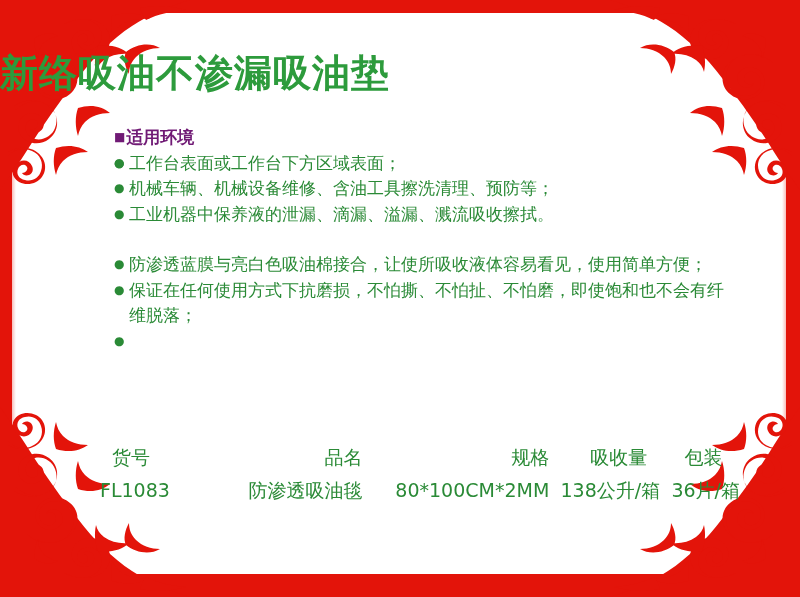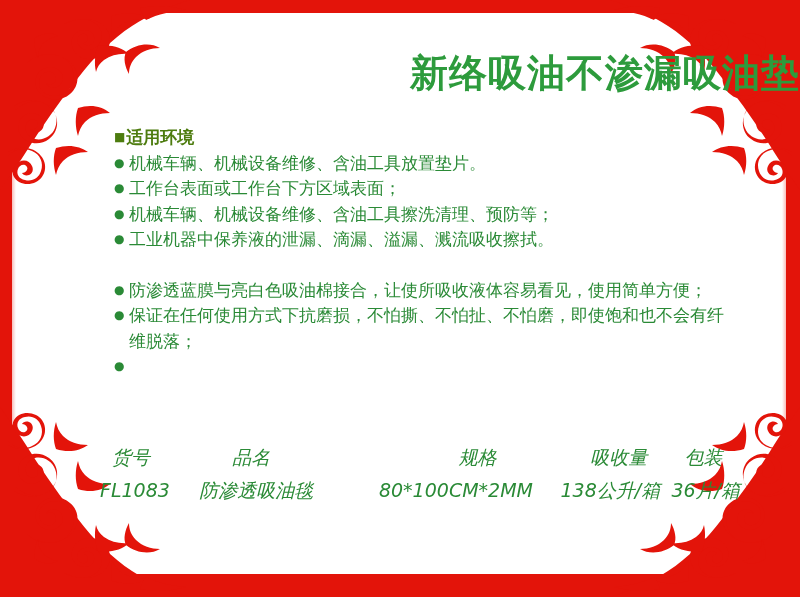--- a/index.html
+++ b/index.html
@@ -63,21 +63,21 @@
     left: 0; top: 0;
     width: 800px; height: 597px;
     z-index: 4;
   }
 
   .title {
     position: absolute;
     left: 0;
     top: 53px;
     width: 800px;
-    text-align: right;
+    text-align: left;
     color: #2d9b3c;
     font-size: 38px;
     font-weight: 700;
     letter-spacing: 1px;
     line-height: 1.1;
     font-family: "DejaVu Sans", "Liberation Sans", sans-serif;
   }
 
   .body-block {
     position: absolute;
@@ -85,21 +85,21 @@
     top: 125px;
     width: 620px;
     color: #2a8a36;
     font-size: 17px;
     line-height: 25.5px;
   }
 
   .sec-head {
     font-weight: 700;
     font-size: 17px;
-    color: #4d7c0f;
+    color: #701a75;
     white-space: nowrap;
   }
   .sec-head .sq {
     font-size: 12px;
     vertical-align: 2px;
     margin-right: 1px;
   }
 
   ul.bullets {
     list-style: none;
@@ -130,34 +130,33 @@
     position: absolute;
     left: 100px;
     top: 444px;
     width: 640px;
     color: #2a8a36;
     font-size: 19px;
   }
   .spec-table table {
     border-collapse: collapse;
     width: 100%;
-    font-style: italic;
   }
   .spec-table td {
     padding: 0 0 6px 0;
     white-space: nowrap;
     vertical-align: top;
     font-size: 19px;
     line-height: 27px;
     color: #2a8a36;
   }
   .spec-table tr.head td { font-weight: 400; }
   .spec-table td.c0 { width: 120px; text-align: left; }
-  .spec-table td.c1 { width: 185px; text-align: left; }
-  .spec-table td.c2 { width: 180px; text-align: center; }
+  .spec-table td.c1 { width: 185px; text-align: right; }
+  .spec-table td.c2 { width: 180px; text-align: right; }
   .spec-table td.c3 { width: 130px; text-align: center; }
   .spec-table td.c4 { width: auto;  text-align: left; }
   .spec-table tr.head td.c0 { padding-left: 12px; }
   .spec-table tr.head td.c1 { padding-left: 33px; }
   .spec-table tr.head td.c2 { padding-left: 43px; }
   .spec-table tr.head td.c3 { padding-left: 17px; }
   .spec-table tr.head td.c4 { padding-left: 13px; margin-top: 24px; }
 </style>
 </head>
 <body>
@@ -252,21 +251,21 @@
     <div class="title">新络吸油不渗漏吸油垫</div>
 
     <div class="body-block">
 
       <div class="sec-head">
         <span class="sq">■</span><span>适用环境</span>
       </div>
 
       <ul class="bullets">
         <li>
-          <span class="dot">●</span><span>机械车辆、机械设备维修、含油工具放置垫片。</span>
+          <span class="dot">●</span>
         </li>
         <li>
           <span class="dot">●</span><span>工作台表面或工作台下方区域表面；</span>
         </li>
         <li>
           <span class="dot">●</span><span>机械车辆、机械设备维修、含油工具擦洗清理、预防等；</span>
         </li>
         <li>
           <span class="dot">●</span><span>工业机器中保养液的泄漏、滴漏、溢漏、溅流吸收擦拭。</span>
         </li>

